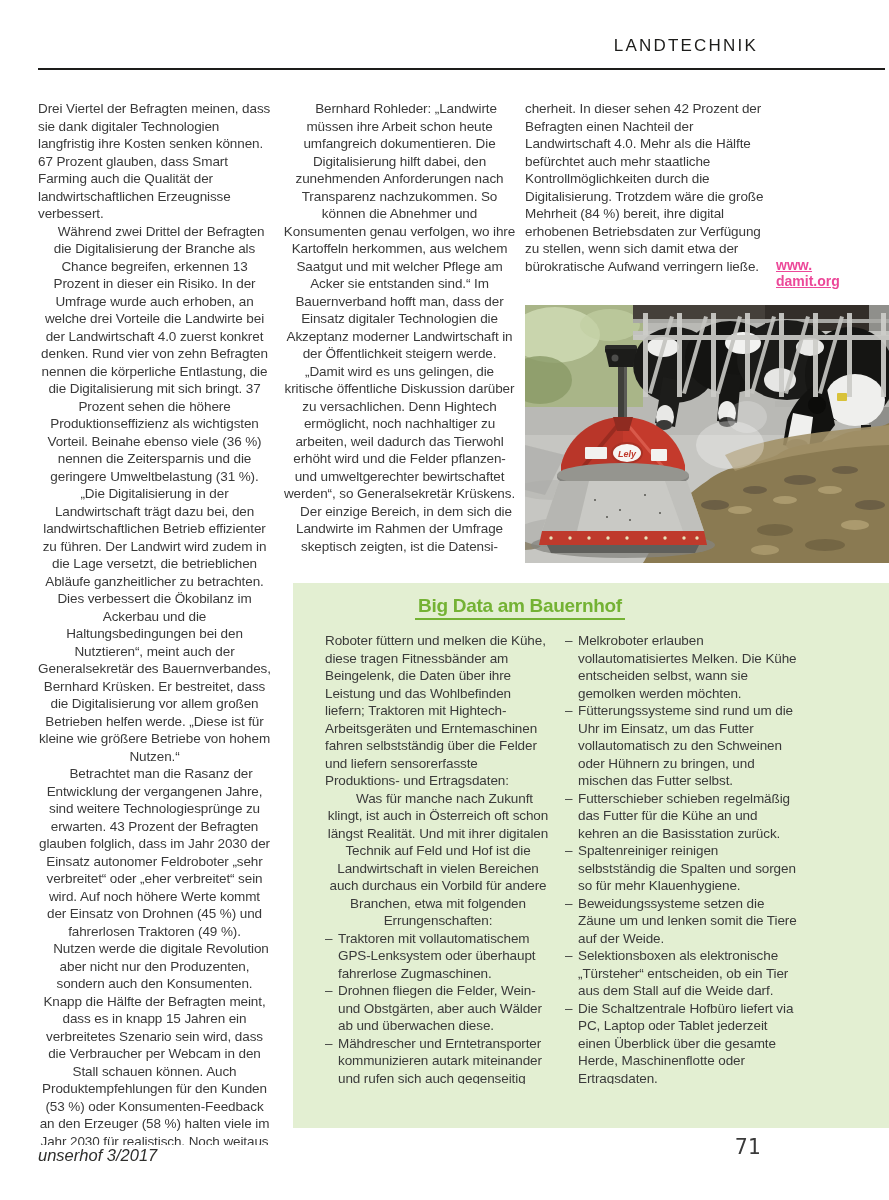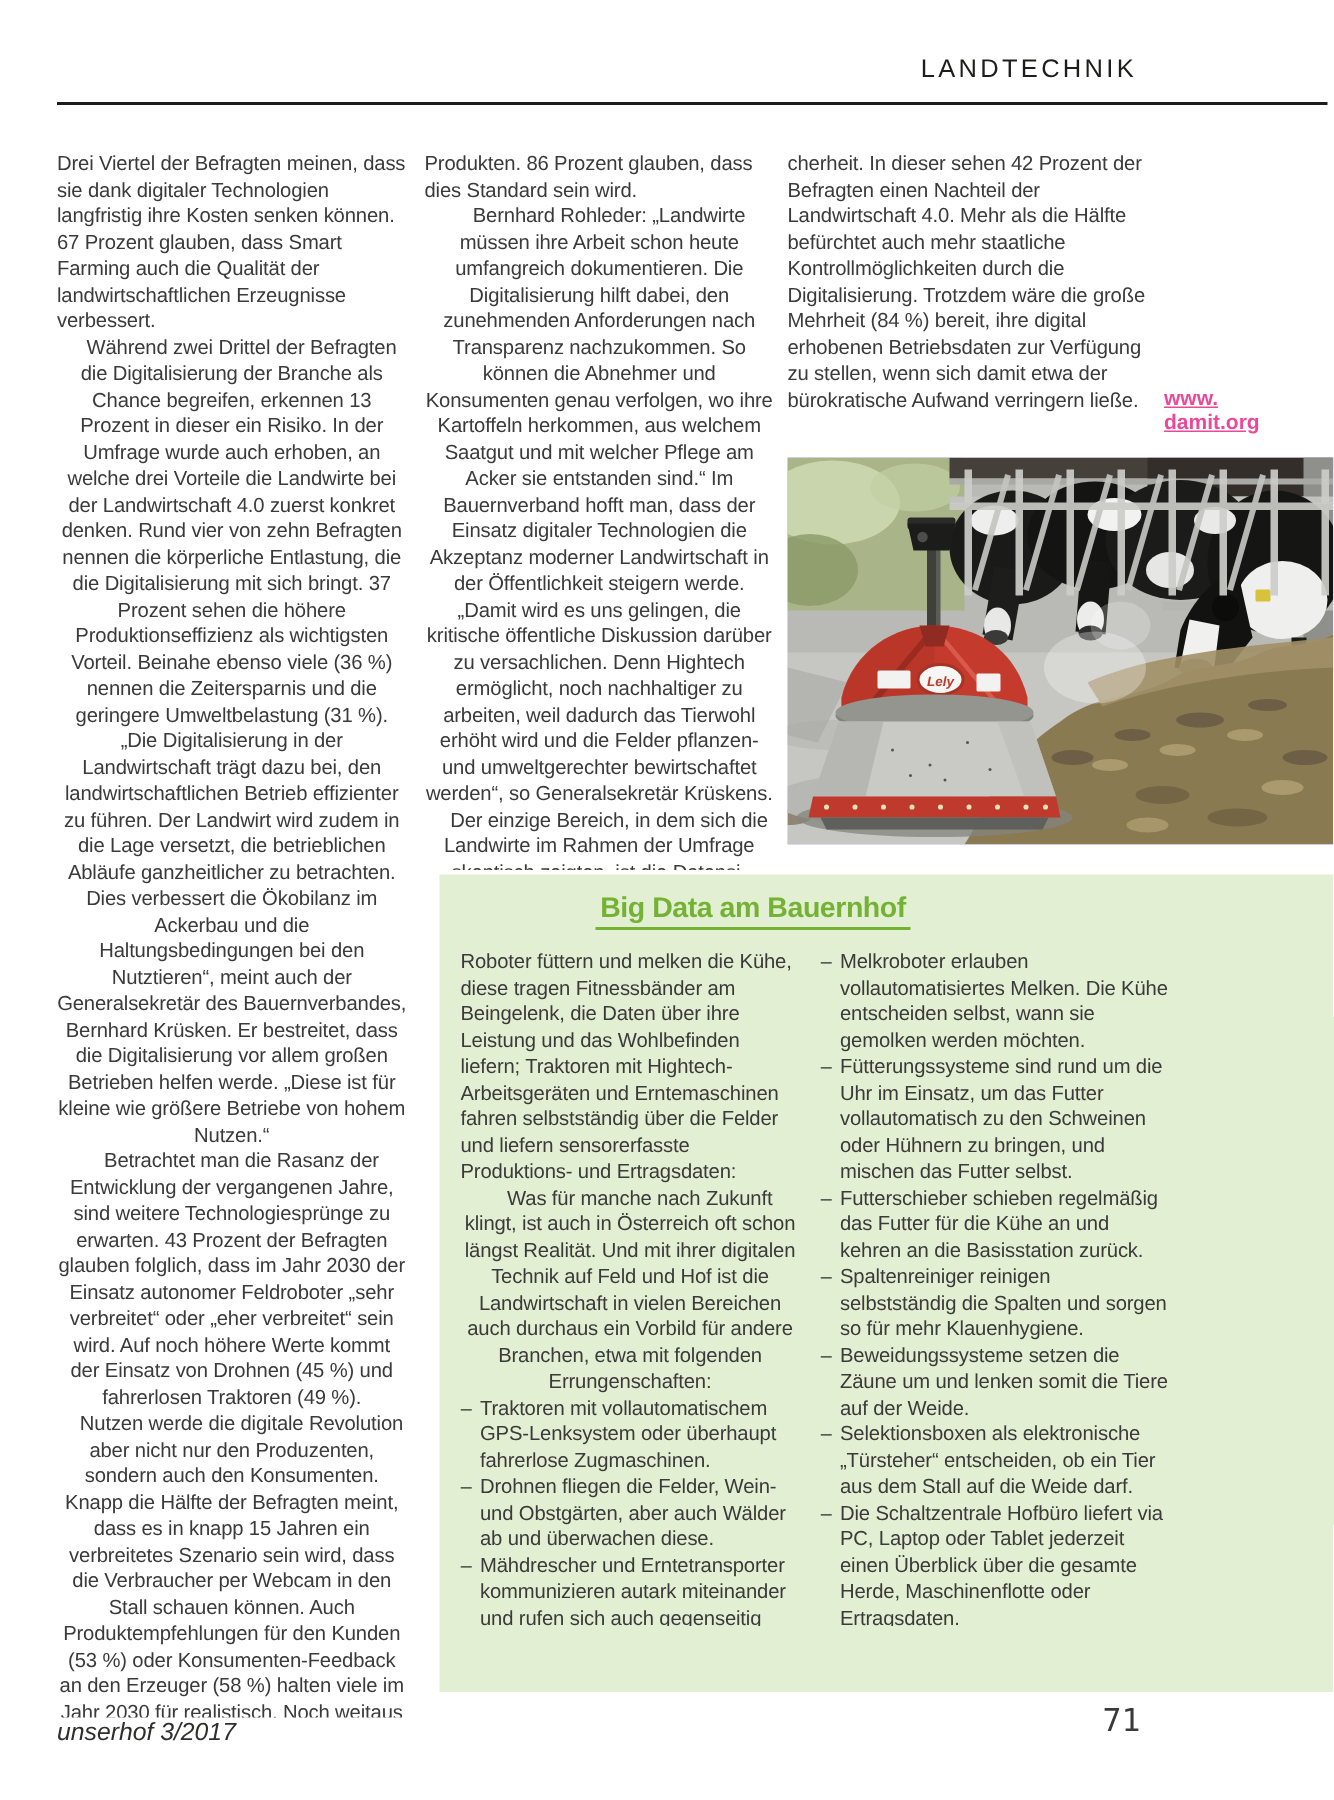--- a/index.html
+++ b/index.html
@@ -20,21 +20,21 @@
   
   .weblink{position:absolute;left:776px;top:258px;font-size:14px;line-height:15.5px;
        font-weight:bold;color:#ec4899;cursor:pointer;}
   .weblink span{display:block;text-decoration:underline;}
   
   .photo{position:absolute;left:525px;top:305px;width:364px;height:258px;overflow:hidden;
        background:#c4b5fd;}
   .photo svg{display:block;}
   
   .infobox{position:absolute;left:293px;top:583px;width:596px;height:545px;background:#e3efd2;
-       box-sizing:border-box;padding:12px 0 0 14px;}
+       box-sizing:border-box;padding:12px 0 0 32px;}
   .box-head{width:390px;text-align:center;}
   .box-title{margin:0;font-size:19px;font-weight:bold;color:#74b234;letter-spacing:-0.3px;}
   .box-title .u{border-bottom:2px solid #74b234;padding:0 3px 2px 3px;}
   .box-subtitle{margin:15px 0 0 0;font-size:17.5px;font-weight:bold;color:#74b234;
        letter-spacing:-0.3px;}
   .box-cols{display:flex;gap:14px;margin-top:15px;width:473px;height:452px;overflow:hidden;
        font-size:13.5px;line-height:17.5px;letter-spacing:-0.1px;}
   .box-col{overflow:hidden;}
   .box-col.left{width:226px;}
   .box-col.right{width:233px;}
@@ -56,21 +56,20 @@
   <div class="header-rule"></div>
 
   <div class="col col1">
     <p class="para">Drei Viertel der Befragten meinen, dass sie dank digitaler Technologien langfristig ihre Kosten senken können. 67 Prozent glauben, dass Smart Farming auch die Qualität der landwirtschaftlichen Erzeugnisse verbessert.</p>
     <p class="para indent">Während zwei Drittel der Befragten die Digitalisierung der Branche als Chance begreifen, erkennen 13 Prozent in dieser ein Risiko. In der Umfrage wurde auch erhoben, an welche drei Vorteile die Landwirte bei der Landwirtschaft 4.0 zuerst konkret denken. Rund vier von zehn Befragten nennen die körperliche Entlastung, die die Digitalisierung mit sich bringt. 37 Prozent sehen die höhere Produktionseffizienz als wichtigsten Vorteil. Beinahe ebenso viele (36 %) nennen die Zeitersparnis und die geringere Umweltbelastung (31 %). „Die Digitalisierung in der Landwirtschaft trägt dazu bei, den landwirtschaftlichen Betrieb effizienter zu führen. Der Landwirt wird zudem in die Lage versetzt, die betrieblichen Abläufe ganzheitlicher zu betrachten. Dies verbessert die Ökobilanz im Ackerbau und die Haltungsbedingungen bei den Nutztieren“, meint auch der Generalsekretär des Bauernverbandes, Bernhard Krüsken. Er bestreitet, dass die Digitalisierung vor allem großen Betrieben helfen werde. „Diese ist für kleine wie größere Betriebe von hohem Nutzen.“</p>
     <p class="para indent">Betrachtet man die Rasanz der Entwicklung der vergangenen Jahre, sind weitere Technologiesprünge zu erwarten. 43 Prozent der Befragten glauben folglich, dass im Jahr 2030 der Einsatz autonomer Feldroboter „sehr verbreitet“ oder „eher verbreitet“ sein wird. Auf noch höhere Werte kommt der Einsatz von Drohnen (45 %) und fahrerlosen Traktoren (49 %).</p>
     <p class="para indent">Nutzen werde die digitale Revolution aber nicht nur den Produzenten, sondern auch den Konsumenten. Knapp die Hälfte der Befragten meint, dass es in knapp 15 Jahren ein verbreitetes Szenario sein wird, dass die Verbraucher per Webcam in den Stall schauen können. Auch Produktempfehlungen für den Kunden (53 %) oder Konsumenten-Feedback an den Erzeuger (58 %) halten viele im Jahr 2030 für realistisch. Noch weitaus höher sind die Zustimmungsraten bei der digitalen Rückverfolgbarkeit von</p>
   </div>
 
   <div class="col col2">
-    <p class="para">Produkten. 86 Prozent glauben, dass dies Standard sein wird.</p>
     <p class="para indent">Bernhard Rohleder: „Landwirte müssen ihre Arbeit schon heute umfangreich dokumentieren. Die Digitalisierung hilft dabei, den zunehmenden Anforderungen nach Transparenz nachzukommen. So können die Abnehmer und Konsumenten genau verfolgen, wo ihre Kartoffeln herkommen, aus welchem Saatgut und mit welcher Pflege am Acker sie entstanden sind.“ Im Bauernverband hofft man, dass der Einsatz digitaler Technologien die Akzeptanz moderner Landwirtschaft in der Öffentlichkeit steigern werde. „Damit wird es uns gelingen, die kritische öffentliche Diskussion darüber zu versachlichen. Denn Hightech ermöglicht, noch nachhaltiger zu arbeiten, weil dadurch das Tierwohl erhöht wird und die Felder pflanzen- und umweltgerechter bewirtschaftet werden“, so Generalsekretär Krüskens.</p>
     <p class="para indent">Der einzige Bereich, in dem sich die Landwirte im Rahmen der Umfrage skeptisch zeigten, ist die Datensi-</p>
   </div>
 
   <div class="col col3">
     <p class="para">cherheit. In dieser sehen 42 Prozent der Befragten einen Nachteil der Landwirtschaft 4.0. Mehr als die Hälfte befürchtet auch mehr staatliche Kontrollmöglichkeiten durch die Digitalisierung. Trotzdem wäre die große Mehrheit (84 %) bereit, ihre digital erhobenen Betriebsdaten zur Verfügung zu stellen, wenn sich damit etwa der bürokratische Aufwand verringern ließe.</p>
   </div>
 
   <div class="weblink">
     <span>www.</span>

